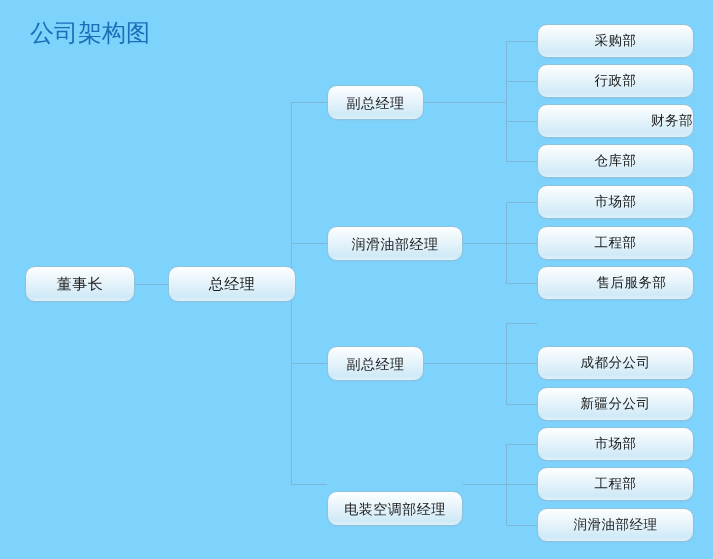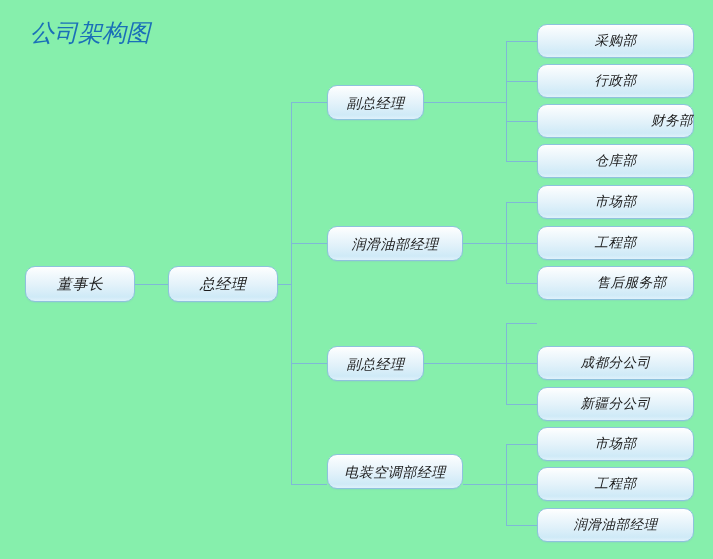--- a/index.html
+++ b/index.html
@@ -60,21 +60,21 @@
     letter-spacing: 0.5px;
     box-shadow: 0 1px 1px rgba(140,185,210,0.25);
   }
   .node-lvl1 { font-size: 15px; }
   .node-lvl2 { font-size: 14px; }
   .node-lvl3 { font-size: 13.5px; }
 </style>
 </head>
 <body>
 
-<div id="chart-root" style="background: #86efac; font-style: italic;">
+<div id="chart-root" style="background: #7dd3fc;">
 
   <div id="page-title" style="color: rgb(26, 111, 184);">公司架构图</div>
 
   <svg id="connector-layer" viewBox="0 0 713 559" width="713" height="559" xmlns="http://www.w3.org/2000/svg">
     <g fill="none" stroke="#7fb8d6" stroke-width="1" shape-rendering="crispEdges">
 
       <path d="M135 284 H168"></path>
 
       <path d="M278 284 H291"></path>
       <path d="M291 102.5 V484.5"></path>
@@ -109,47 +109,47 @@
       <path d="M506 484 H537"></path>
       <path d="M506 525 H537"></path>
 
     </g>
   </svg>
 
   <div class="node node-lvl1" style="left: 25px; top: 266px; width: 110px; height: 36px; border-color: rgb(142, 194, 221);">
     <span>董事长</span>
   </div>
 
-  <div class="node node-lvl1" style="left: 168px; top: 266px; width: 110px; height: 36px; border-color: rgb(142, 194, 221);">
+  <div class="node node-lvl1" style="left: 168px; top: 266px; width: 128px; height: 36px; border-color: rgb(142, 194, 221);">
     <span>总经理</span>
   </div>
 
   <div class="node node-lvl2" style="left: 327px; top: 85px; width: 97px; height: 35px; border-color: rgb(142, 194, 221);">
     <span>副总经理</span>
   </div>
   <div class="node node-lvl2" style="left: 327px; top: 226px; width: 136px; height: 35px; border-color: rgb(142, 194, 221);">
     <span>润滑油部经理</span>
   </div>
   <div class="node node-lvl2" style="left: 327px; top: 346px; width: 97px; height: 35px; border-color: rgb(142, 194, 221);">
     <span>副总经理</span>
   </div>
-  <div class="node node-lvl2" style="left: 327px; top: 454px; width: 136px; height: 35px; border-color: rgb(142, 194, 221); justify-content: center;">
+  <div class="node node-lvl2" style="left: 327px; top: 491px; width: 136px; height: 35px; border-color: rgb(142, 194, 221); justify-content: center;">
     <span>电装空调部经理</span>
   </div>
 
   <div class="node node-lvl3" style="left: 537px; top: 24px; width: 157px; height: 34px; border-color: rgb(142, 194, 221);">
     <span>采购部</span>
   </div>
   <div class="node node-lvl3" style="left: 537px; top: 64px; width: 157px; height: 34px; border-color: rgb(142, 194, 221);">
     <span>行政部</span>
   </div>
   <div class="node node-lvl3" style="left: 537px; top: 104px; width: 157px; height: 34px; border-color: rgb(142, 194, 221); justify-content: flex-end;">
     <span>财务部</span>
   </div>
-  <div class="node node-lvl3" style="left: 537px; top: 144px; width: 157px; height: 34px; border-color: rgb(142, 194, 221); border-radius: 8px;">
+  <div class="node node-lvl3" style="left: 537px; top: 144px; width: 157px; height: 34px; border-color: rgb(142, 194, 221);">
     <span>仓库部</span>
   </div>
   <div class="node node-lvl3" style="left: 537px; top: 185px; width: 157px; height: 34px; border-color: rgb(142, 194, 221);">
     <span>市场部</span>
   </div>
   <div class="node node-lvl3" style="left: 537px; top: 226px; width: 157px; height: 34px; border-color: rgb(142, 194, 221);">
     <span>工程部</span>
   </div>
   <div class="node node-lvl3" style="left: 537px; top: 266px; width: 157px; height: 34px; border-color: rgb(142, 194, 221); padding-left: 32px;">
     <span>售后服务部</span>

